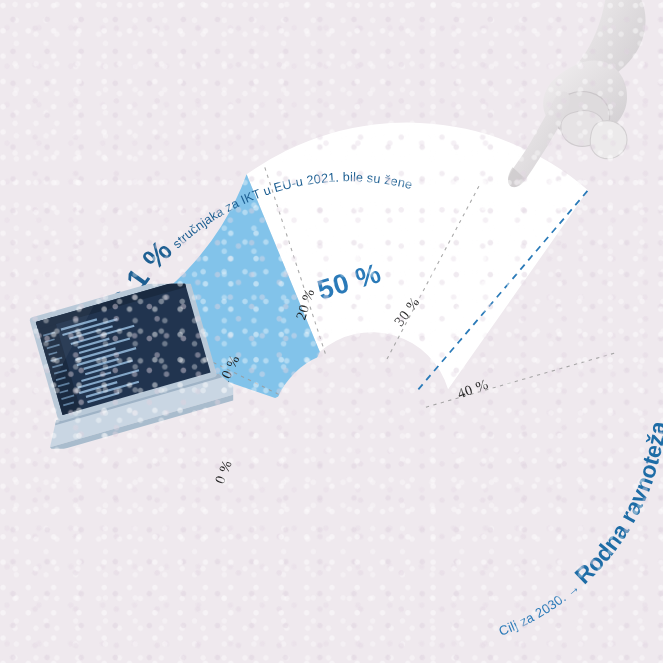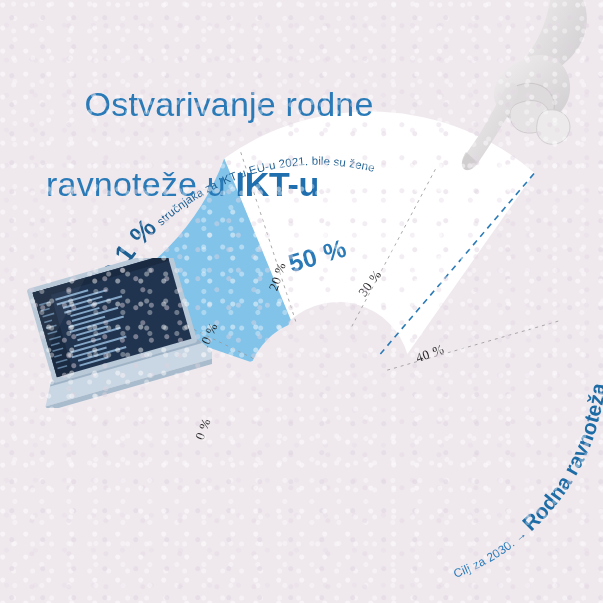--- a/index.html
+++ b/index.html
@@ -69,24 +69,20 @@
   .laptop{position:absolute;left:22px;top:258px;width:190px;height:150px;z-index:20;}
 
   
   .hand{position:absolute;left:430px;top:-6px;width:175px;height:200px;z-index:30;}
 </style>
 </head>
 <body>
 
 <div id="stage">
 
-  <div class="title">
-    <span>Ostvarivanje rodne</span>
-    <span class="l2"><span>ravnoteže u </span><b>IKT-u</b></span>
-  </div>
 
   <svg class="gauge" viewBox="0 0 603 603">
     <defs>
 
       <path id="pValue" d="M 103.78 312.01 A 228 228 0 0 1 516.04 281.69" fill="none"></path>
 
       <path id="pTarget" d="M 425.90 586.91 A 232 232 0 0 0 522.85 182.19" fill="none"></path>
     </defs>
 
     <g>

